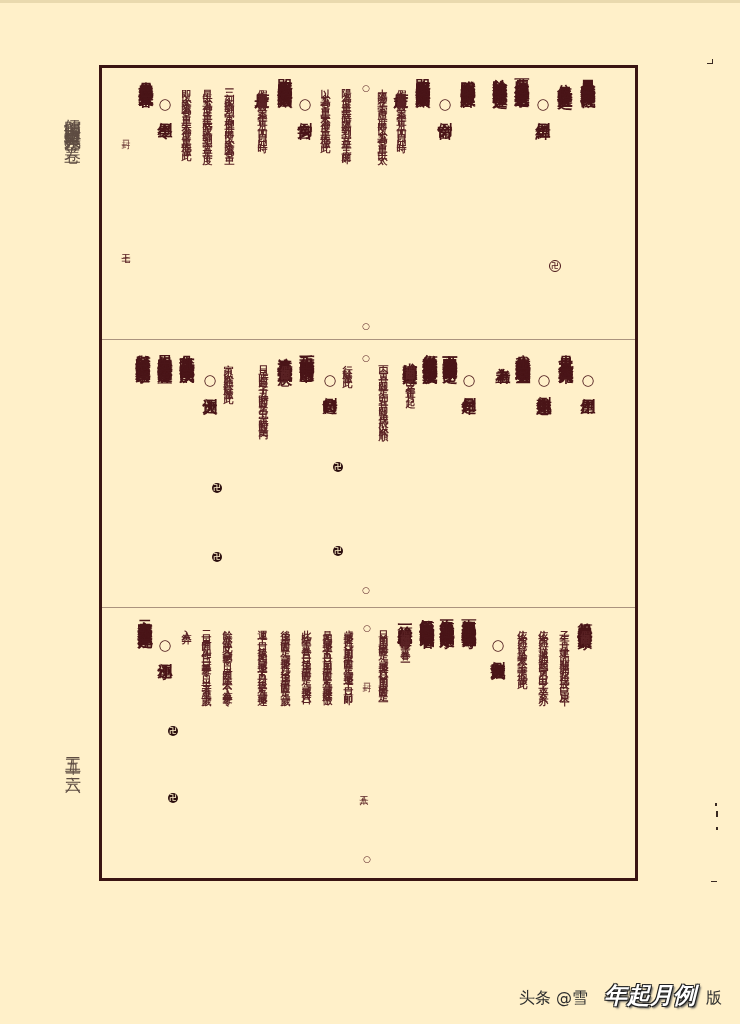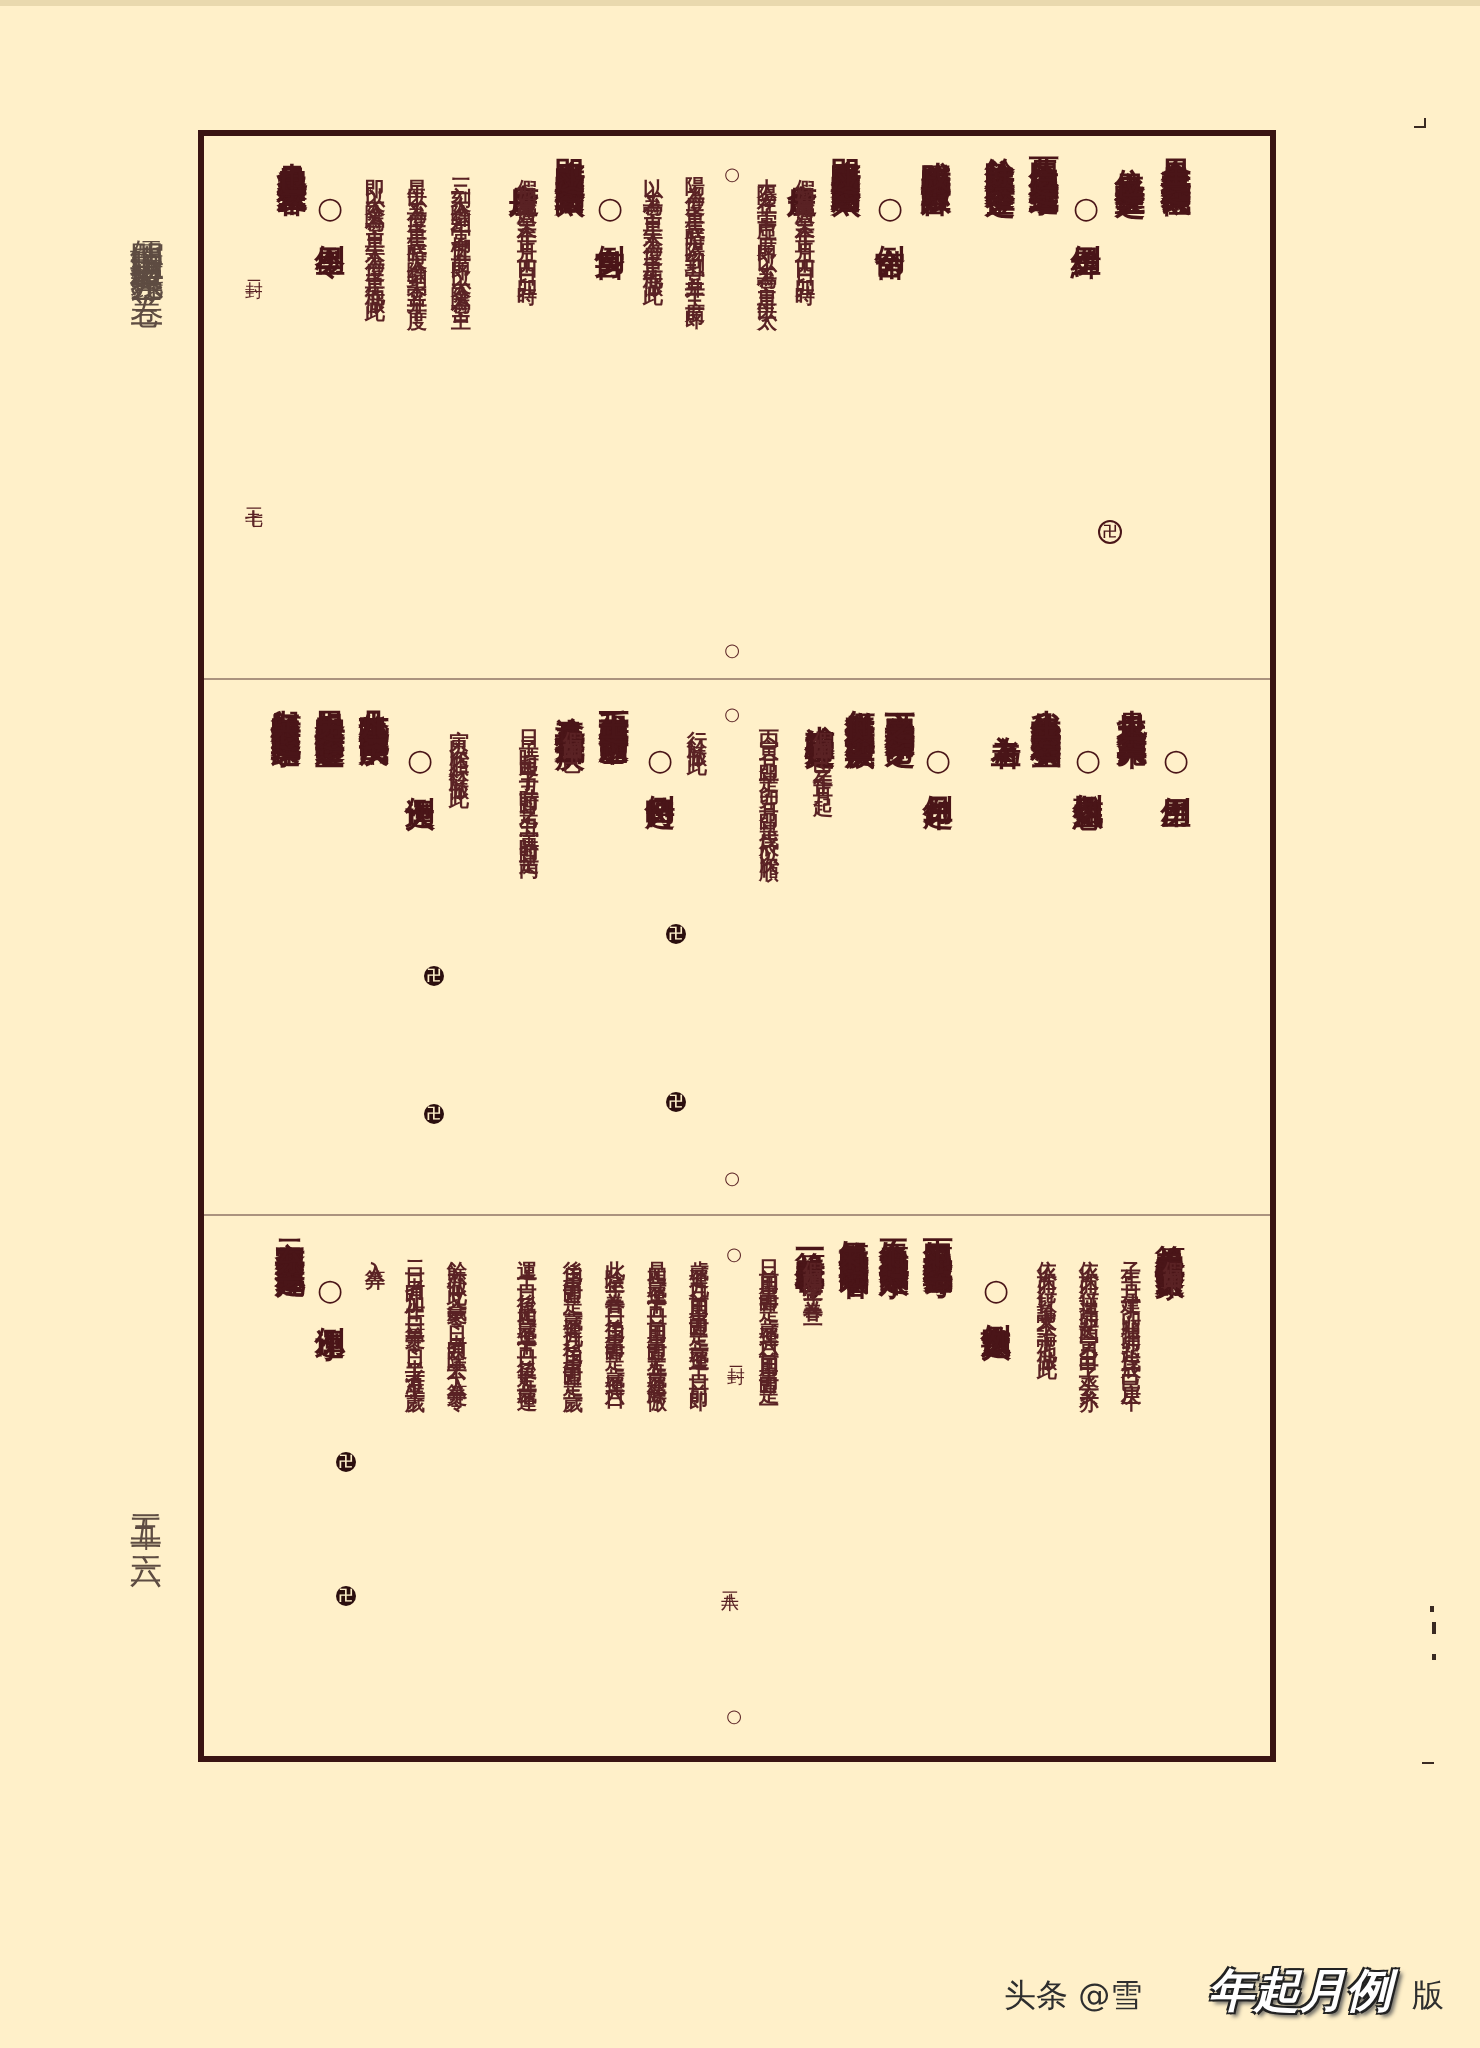--- a/index.html
+++ b/index.html
@@ -168,15 +168,15 @@
   <div class="seal" style="left:168px;top:793px">卍</div>
 </div>
 
 <div class="scan" style="left:707px;top:63px;width:6px;height:1px;"></div>
 <div class="scan" style="left:712px;top:59px;width:1px;height:4px;"></div>
 <div class="scan" style="left:715px;top:803px;width:2px;height:3px;"></div>
 <div class="scan" style="left:716px;top:811px;width:2px;height:6px;"></div>
 <div class="scan" style="left:716px;top:827px;width:2px;height:3px;"></div>
 <div class="scan" style="left:711px;top:881px;width:6px;height:1px;"></div>
 
-<div class="wm" style="left:502px;">头条 @雪</div>
+<div class="wm" style="left:519px;">头条 @雪</div>
 <div class="wm-overlay">年起月例</div>
 <div class="wm" style="left:706px;">版</div>
 
 </body></html>

